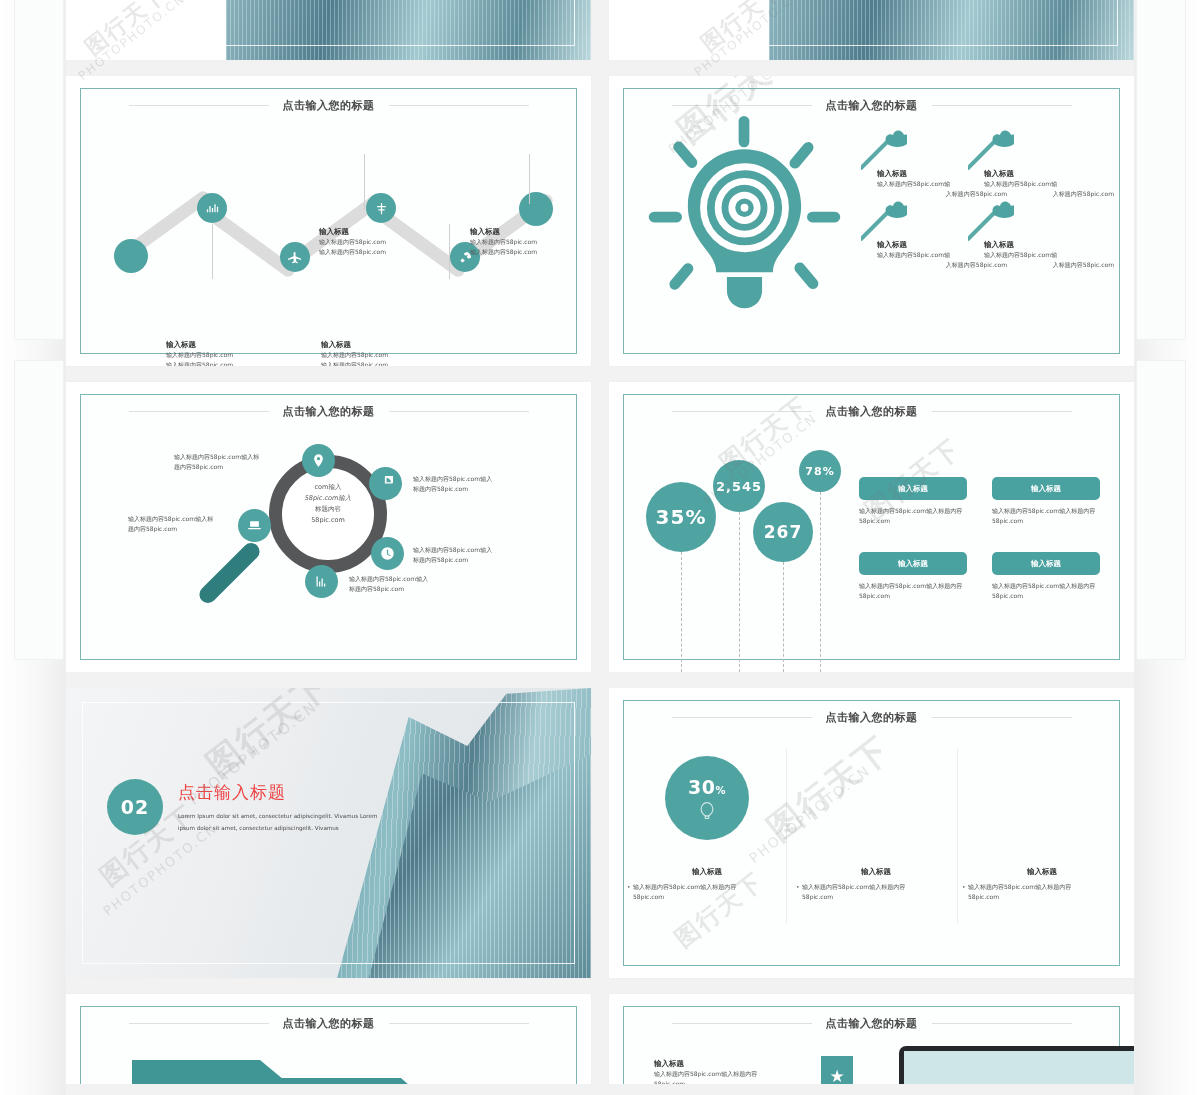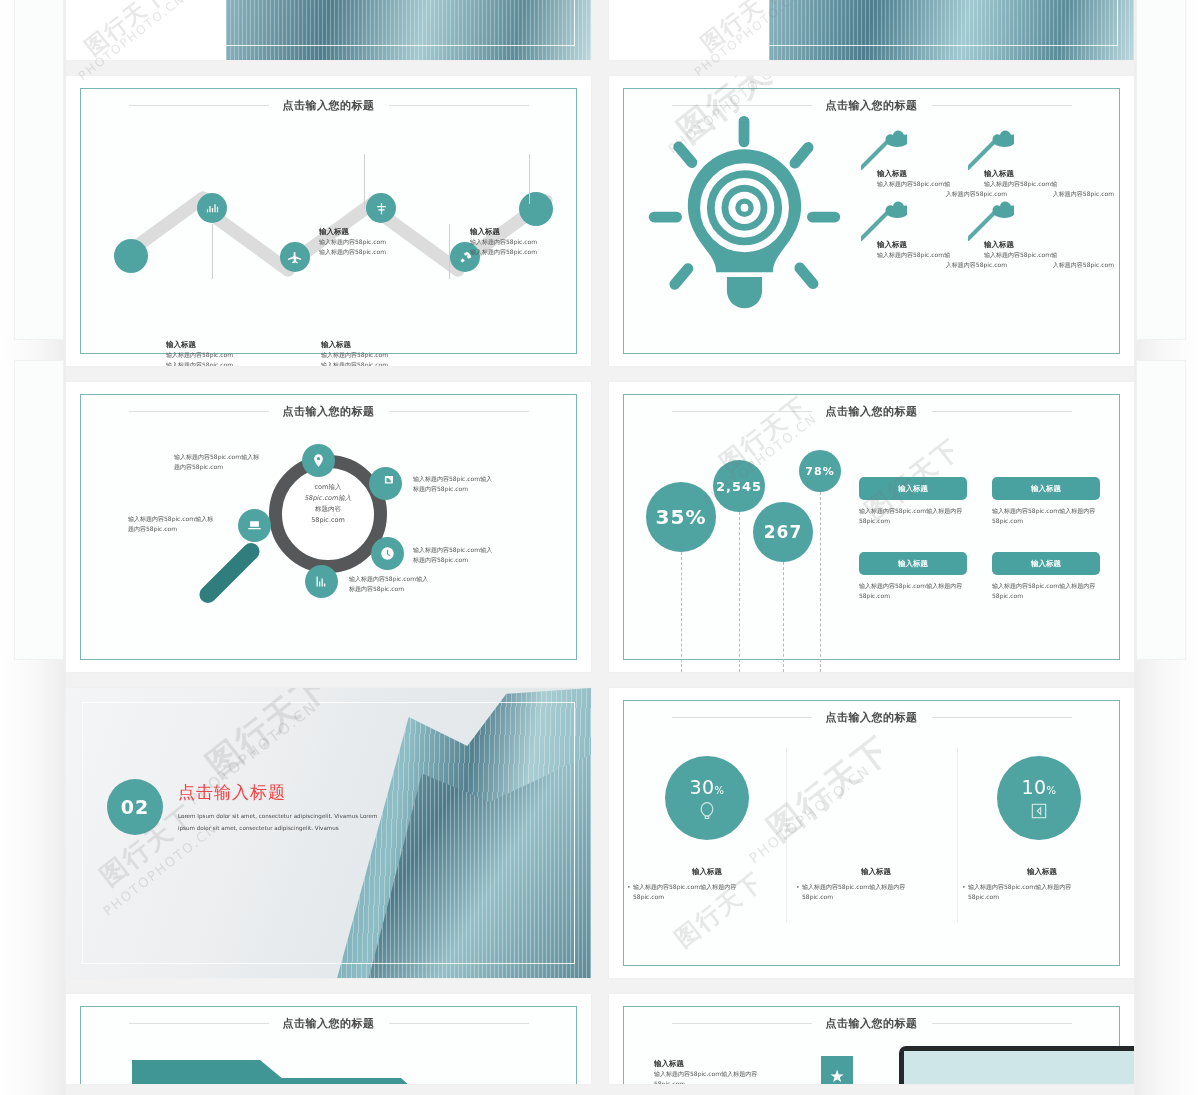--- a/index.html
+++ b/index.html
@@ -123,21 +123,21 @@
     background: #4fa3a1; color: #fff; display: flex; align-items: center; justify-content: center;
     font-size: 19px; font-weight: bold; letter-spacing: 1px;
   }
 
   
   .pcircle {
     position: absolute; width: 84px; height: 84px; border-radius: 50%;
     background: #4fa3a1; color: #fff;
     display: flex; flex-direction: column; align-items: center; justify-content: center;
   }
-  .pcircle .pv { font-size: 19px; font-weight: normal; letter-spacing: .5px; }
+  .pcircle .pv { font-size: 19px; font-weight: bold; letter-spacing: .5px; }
   .pcircle .pv small { font-size: 10px; }
   .pcircle svg { width: 20px; height: 20px; margin-top: 3px; fill: none; stroke: #cfe7e6; stroke-width: 1.4; }
   .pcol { position: absolute; width: 160px; text-align: left; }
   .pcol .ph { text-align: center; }
   .bullet { display: inline-block; width: 6px; color: #6d6d6d; }
   .sep { position: absolute; width: 1px; background: #ededed; }
 
   
   .wm {
     position: absolute; color: rgba(125,125,125,.20); font-size: 13px;
@@ -525,29 +525,20 @@
           <div class="body" style="margin-top:5px;"><span class="bullet">•</span><span>输入标题内容58pic.com输入标题内容</span></div>
           <div class="body" style="padding-left:6px;">58pic.com</div>
         </div>
 
         <div class="pcol" style="left:187px;top:178px;">
           <div class="lbl ph">输入标题</div>
           <div class="body" style="margin-top:5px;"><span class="bullet">•</span><span>输入标题内容58pic.com输入标题内容</span></div>
           <div class="body" style="padding-left:6px;">58pic.com</div>
         </div>
 
-        <div class="pcircle" style="left:388px;top:68px;">
-          <div class="pv">
-            <span>10</span><small>%</small>
-          </div>
-          <svg viewBox="0 0 24 24">
-              <rect x="4" y="4" width="16" height="16"></rect>
-              <path d="M14 8l-4 4 4 4z"></path>
-            </svg>
-        </div>
         <div class="pcol" style="left:353px;top:178px;">
           <div class="lbl ph">输入标题</div>
           <div class="body" style="margin-top:5px;"><span class="bullet">•</span><span>输入标题内容58pic.com输入标题内容</span></div>
           <div class="body" style="padding-left:6px;">58pic.com</div>
         </div>
 
         <div class="wm wm-big" style="left:148px;top:78px;">图行天下</div>
         <div class="wm" style="left:126px;top:118px;font-size:14px;">PHOTOPHOTO.CN</div>
         <div class="wm wm-big" style="left:58px;top:206px;font-size:24px;">图行天下</div>
       </div>

